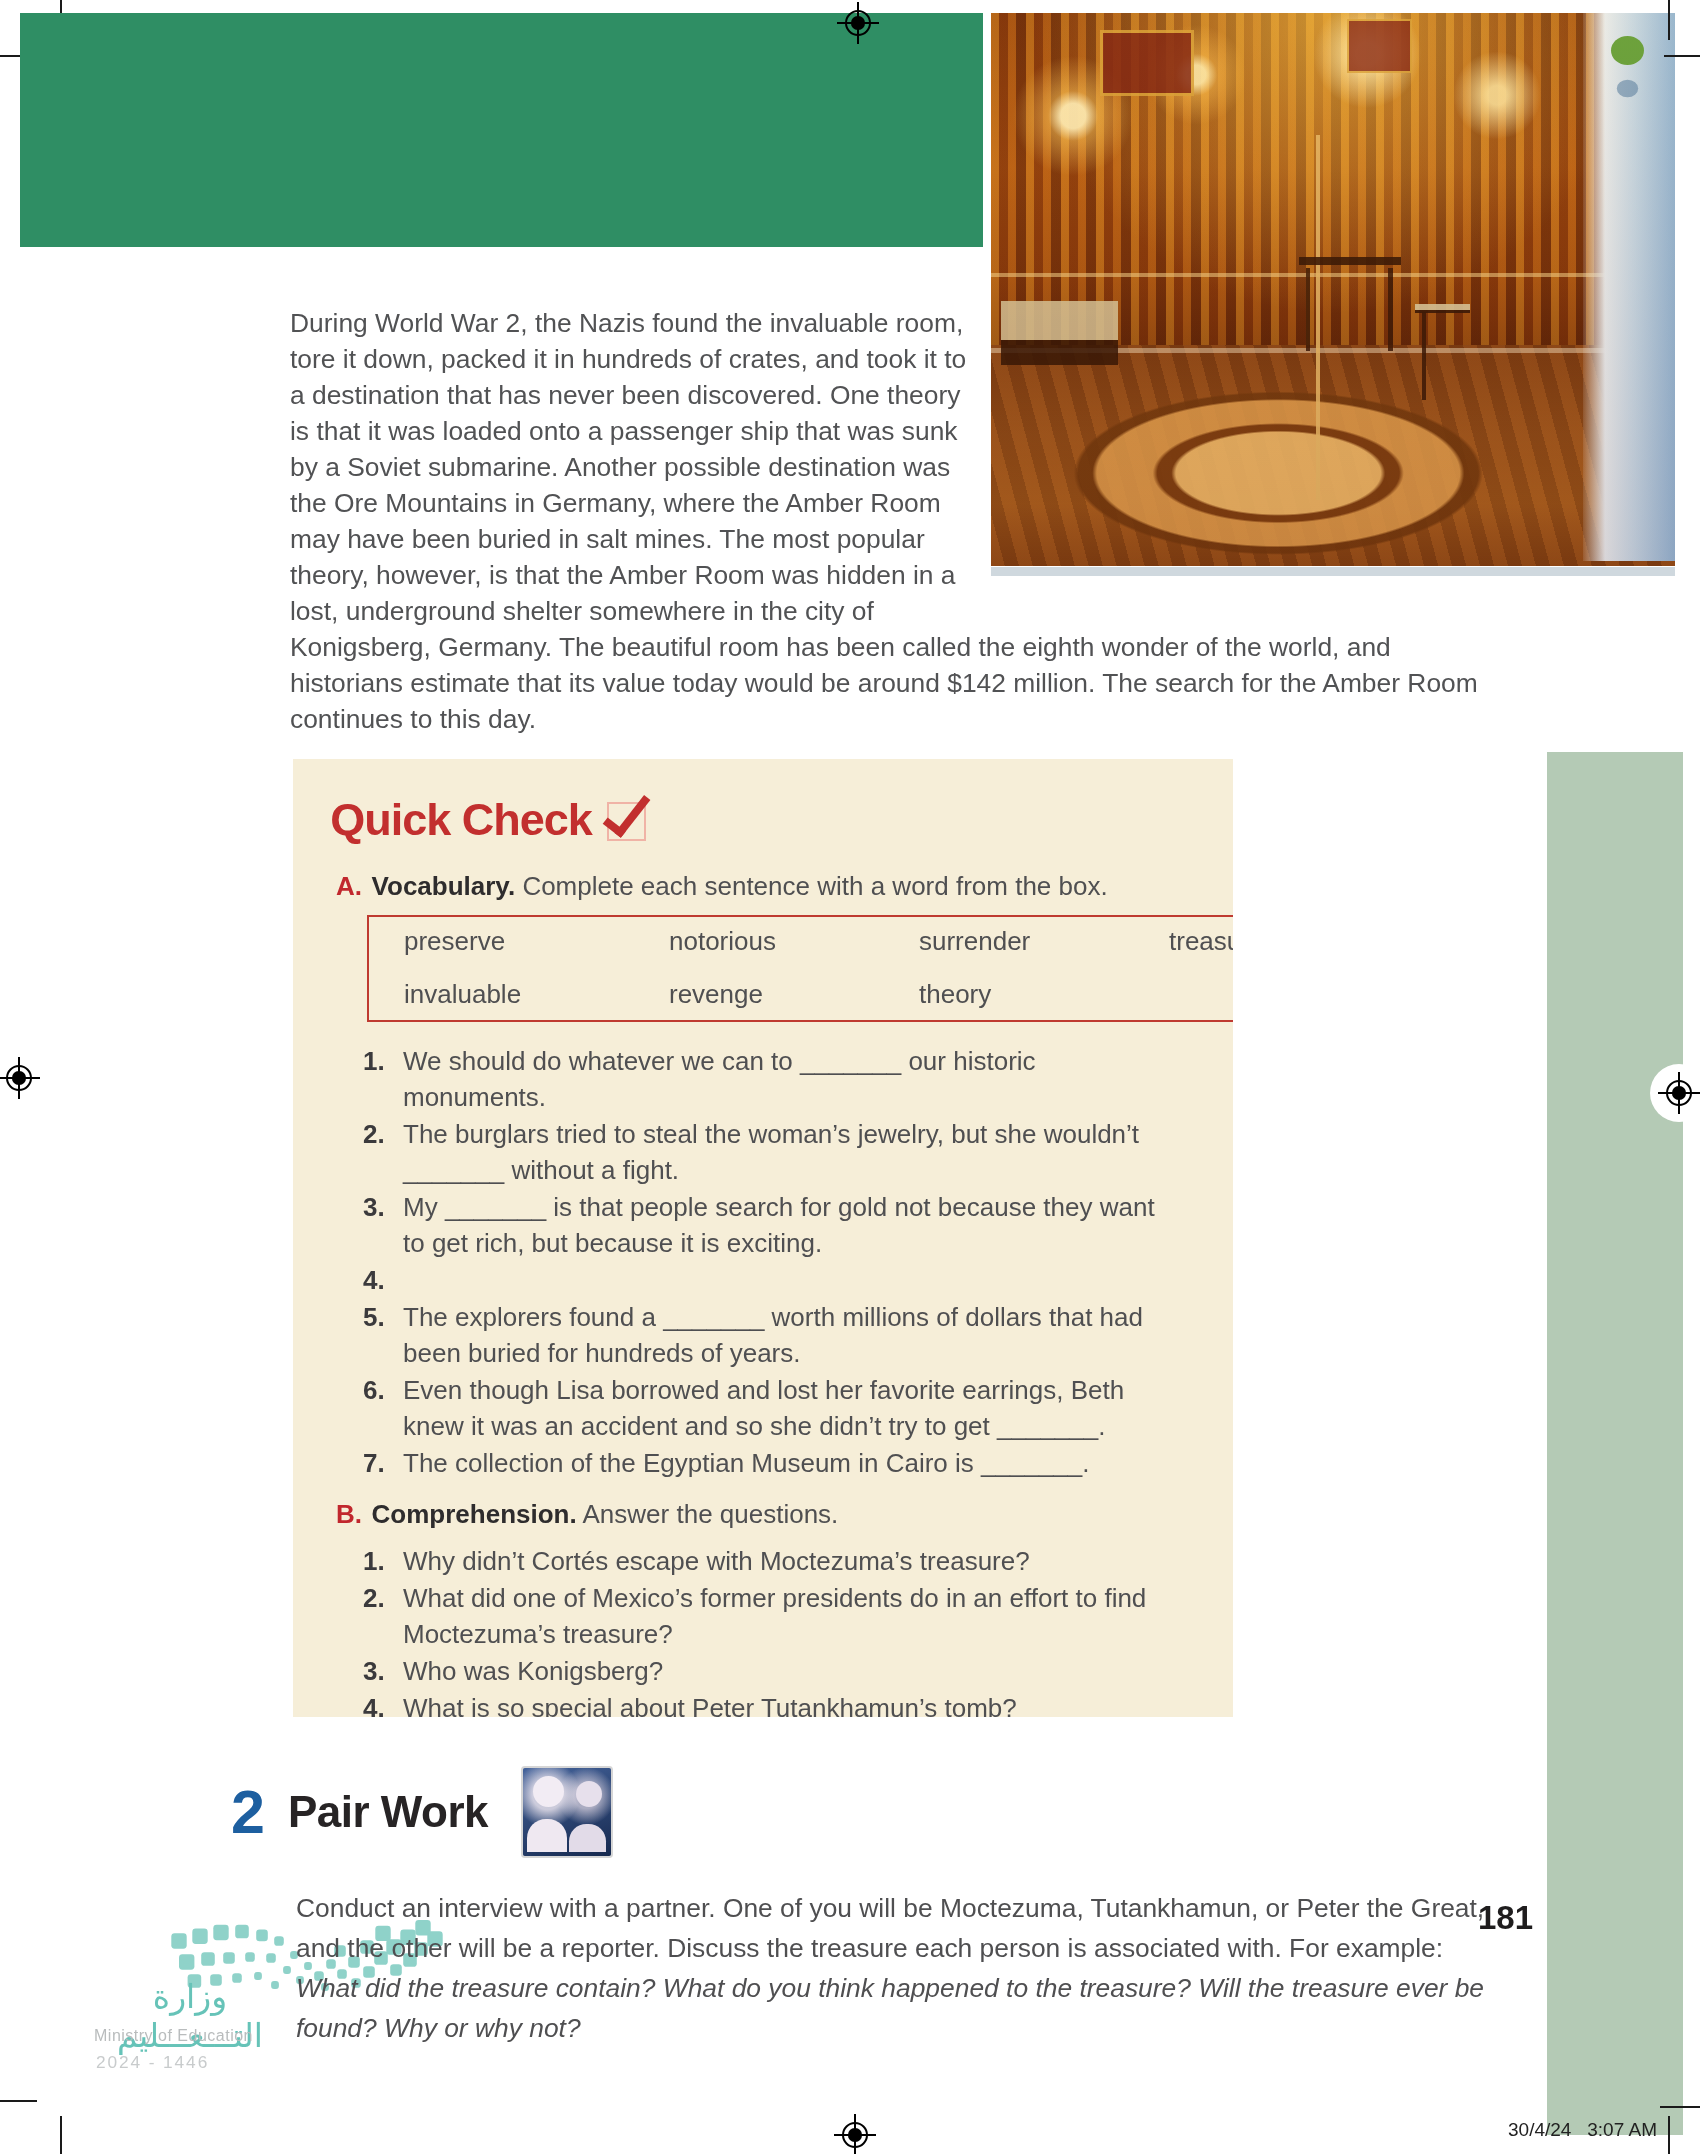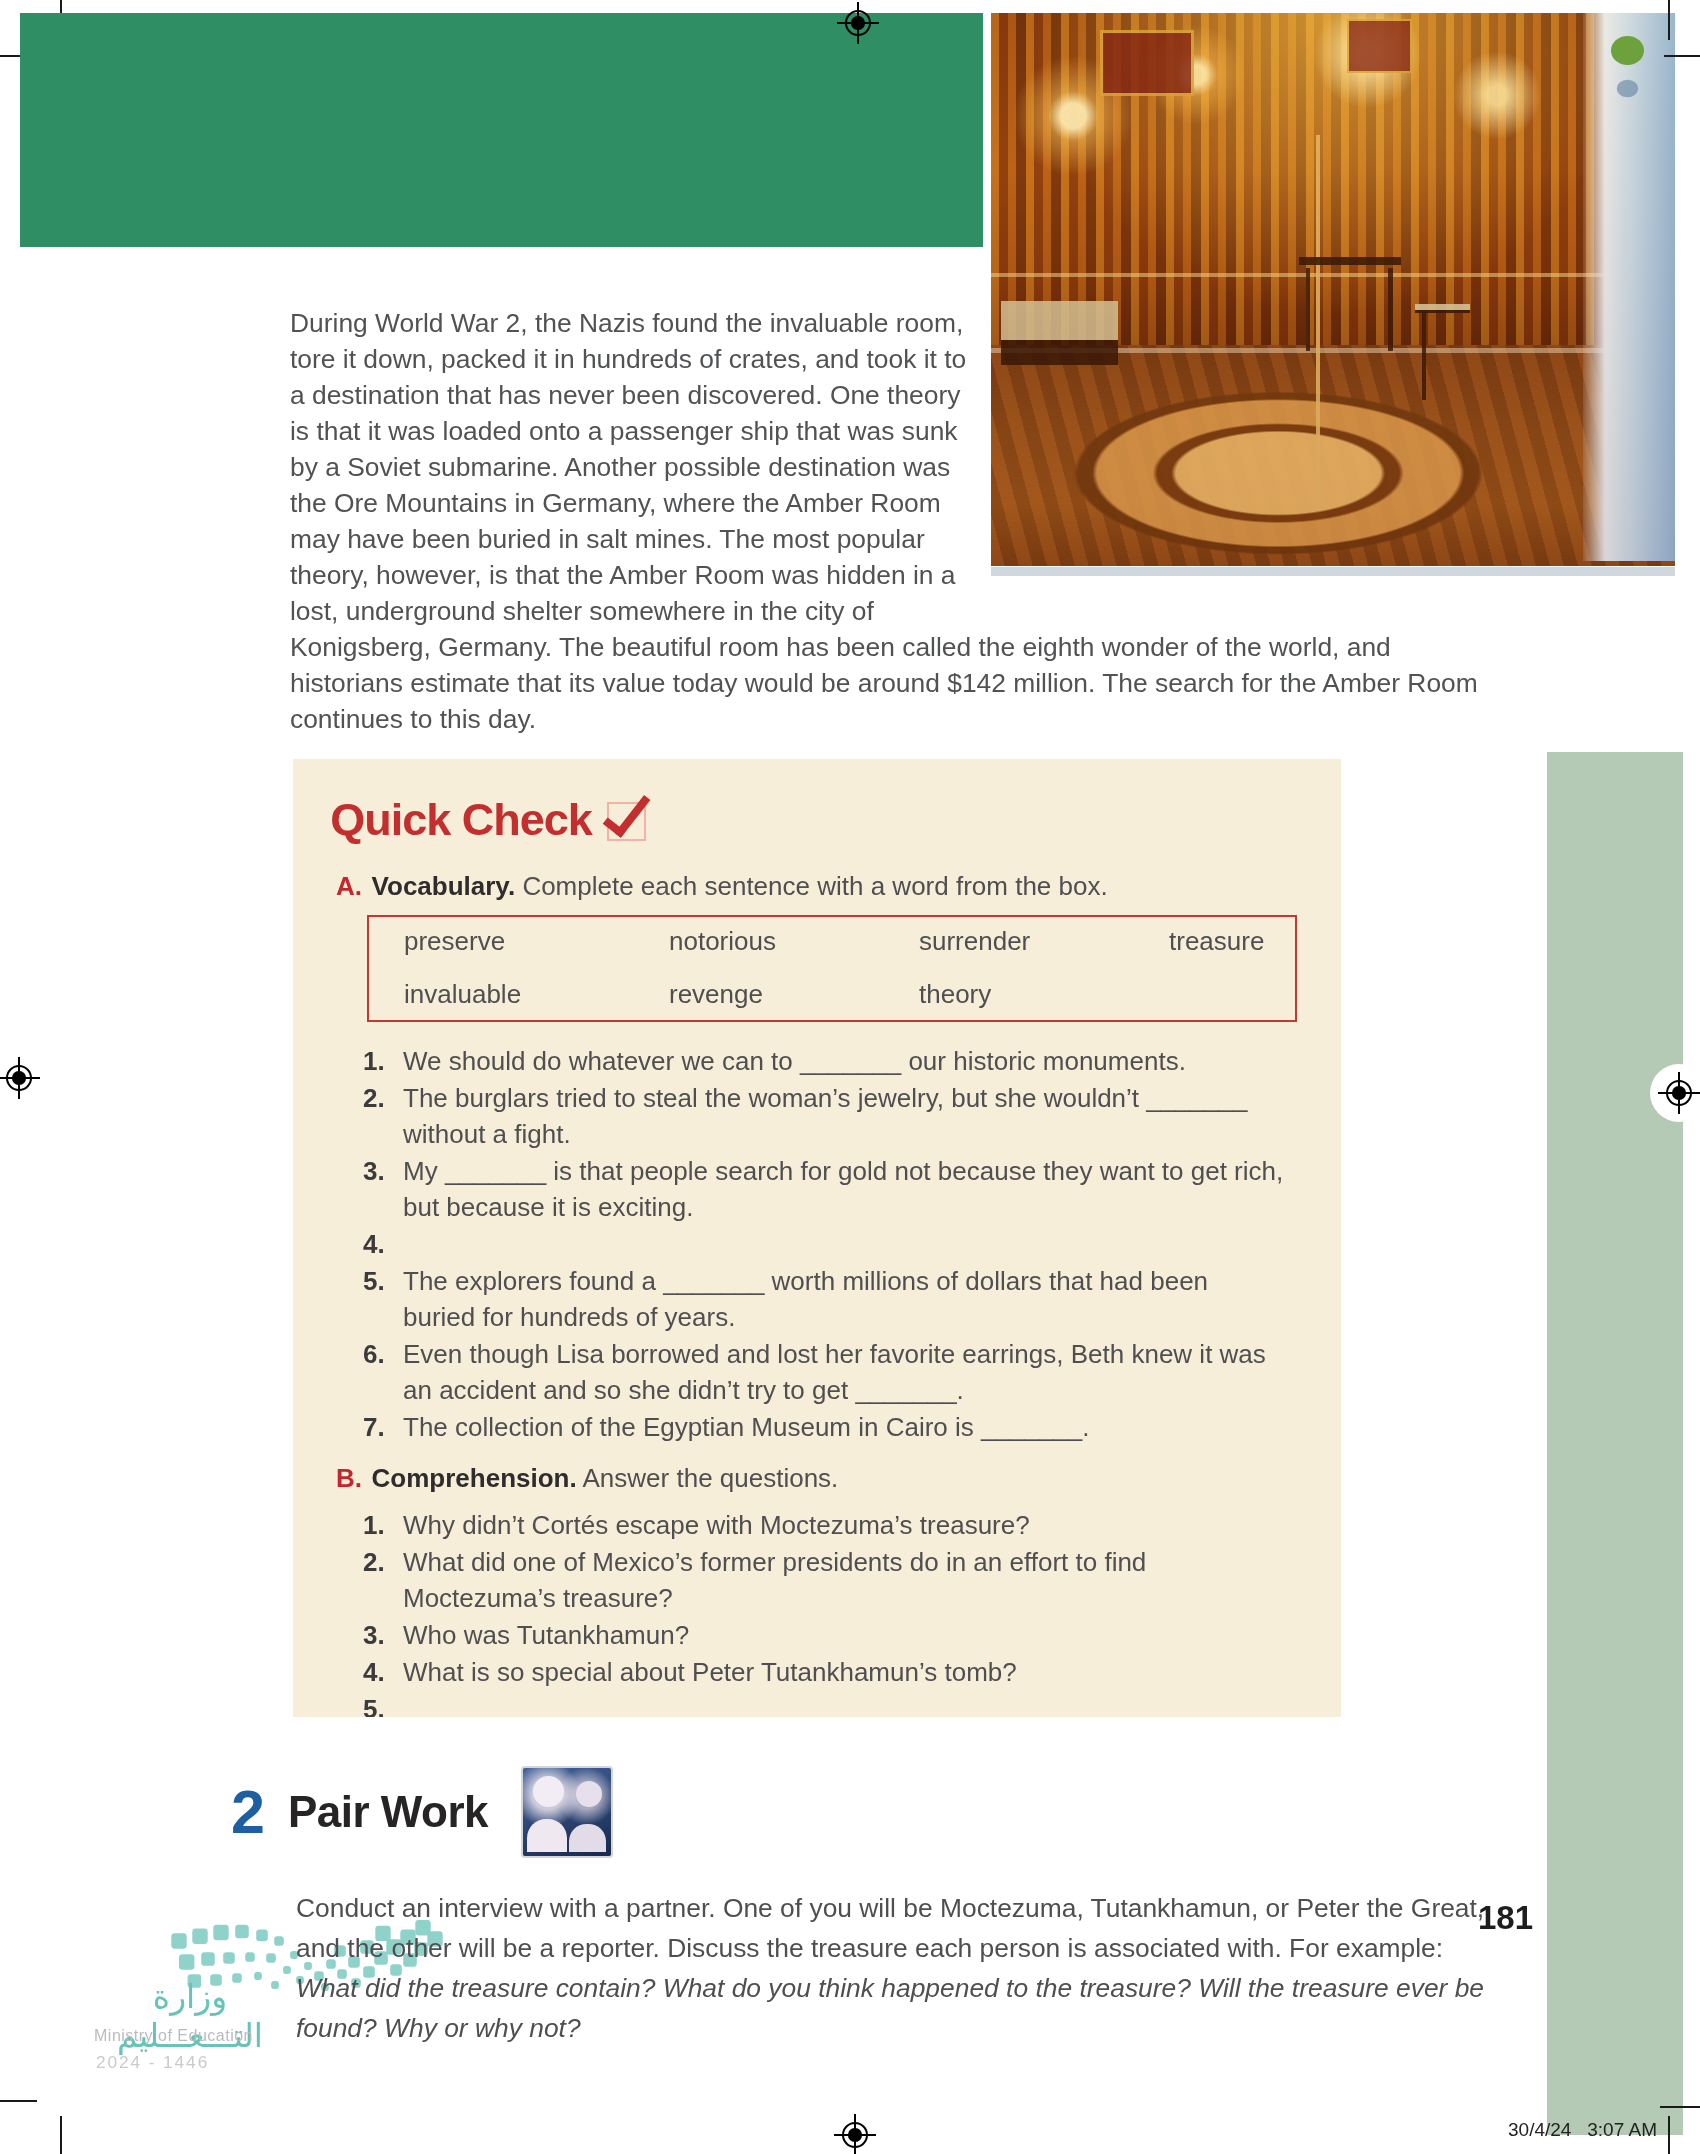--- a/index.html
+++ b/index.html
@@ -47,21 +47,21 @@
     background:linear-gradient(90deg, rgba(250,250,255,.12), #e8f2fb 24%, #c4ddf2 55%, #8fb9e0 100%);}
   .plant{position:absolute;right:4.5%;top:4%;width:33px;height:29px;border-radius:50%;background:#5da23f;box-shadow:0 38px 0 -5.8px rgba(70,120,170,.55);}
   .photo-tint{position:absolute;inset:0;background:linear-gradient(180deg, rgba(255,165,35,.10), rgba(120,40,5,.14));}
   .photo-shadow{left:991px;top:567px;width:684px;height:8.6px;background:#cfd8de;z-index:1;}
 
   
   .intro{left:290px;top:279px;width:1194px;font-size:26.4px;line-height:36px;color:#515254;z-index:3;}
   .photo-spacer{float:right;width:509px;height:319px;}
 
   
-  .qc-panel{left:293px;top:759px;width:1048px;height:958px;background:#f6eed8;box-sizing:border-box;
+  .qc-panel{left:293px;top:759px;width:940px;height:958px;background:#f6eed8;box-sizing:border-box;
     padding:27px 56px 0 43px;overflow:hidden;z-index:3;}
   .qc-titlerow{display:flex;align-items:center;margin:5.8px 0 0 -5.8px;height:56px;}
   .qc-title{font-size:45px;font-weight:bold;color:#c22f2e;letter-spacing:-1px;margin:0;}
   .qc-check{display:inline-block;width:35px;height:35px;border:2.9px solid #f0b3a6;margin-left:15.4px;position:relative;top:1.9px;}
   .qc-check::after{content:"";position:absolute;left:5.8px;top:-16.3px;width:15.4px;height:40px;
     border-right:8.6px solid #c22f2e;border-bottom:8.6px solid #c22f2e;transform:rotate(38deg);}
   .ex-head{margin-top:23px;font-size:26px;color:#4f4f51;}
   .ex-head .lbl{color:#c1272d;font-weight:bold;margin-right:9.6px;}
   .ex-head strong{color:#2e2c2d;}
   .word-box{margin:13.4px 0 0 31px;width:930px;box-sizing:border-box;border:2.9px solid #bf3a30;
@@ -224,21 +224,21 @@
     <li>
         <span class="num">1.</span>
         <span class="txt">Why didn’t Cortés escape with Moctezuma’s treasure?</span>
       </li>
     <li>
         <span class="num">2.</span>
         <span class="txt">What did one of Mexico’s former presidents do in an effort to find Moctezuma’s treasure?</span>
       </li>
     <li>
         <span class="num">3.</span>
-        <span class="txt">Who was Tutankhamun?</span>
+        <span class="txt">Who was Konigsberg?</span>
       </li>
     <li>
         <span class="num">4.</span>
         <span class="txt">What is so special about Peter Tutankhamun’s tomb?</span>
       </li>
     <li>
         <span class="num">5.</span>
       </li>
     <li>
         <span class="num">6.</span>

